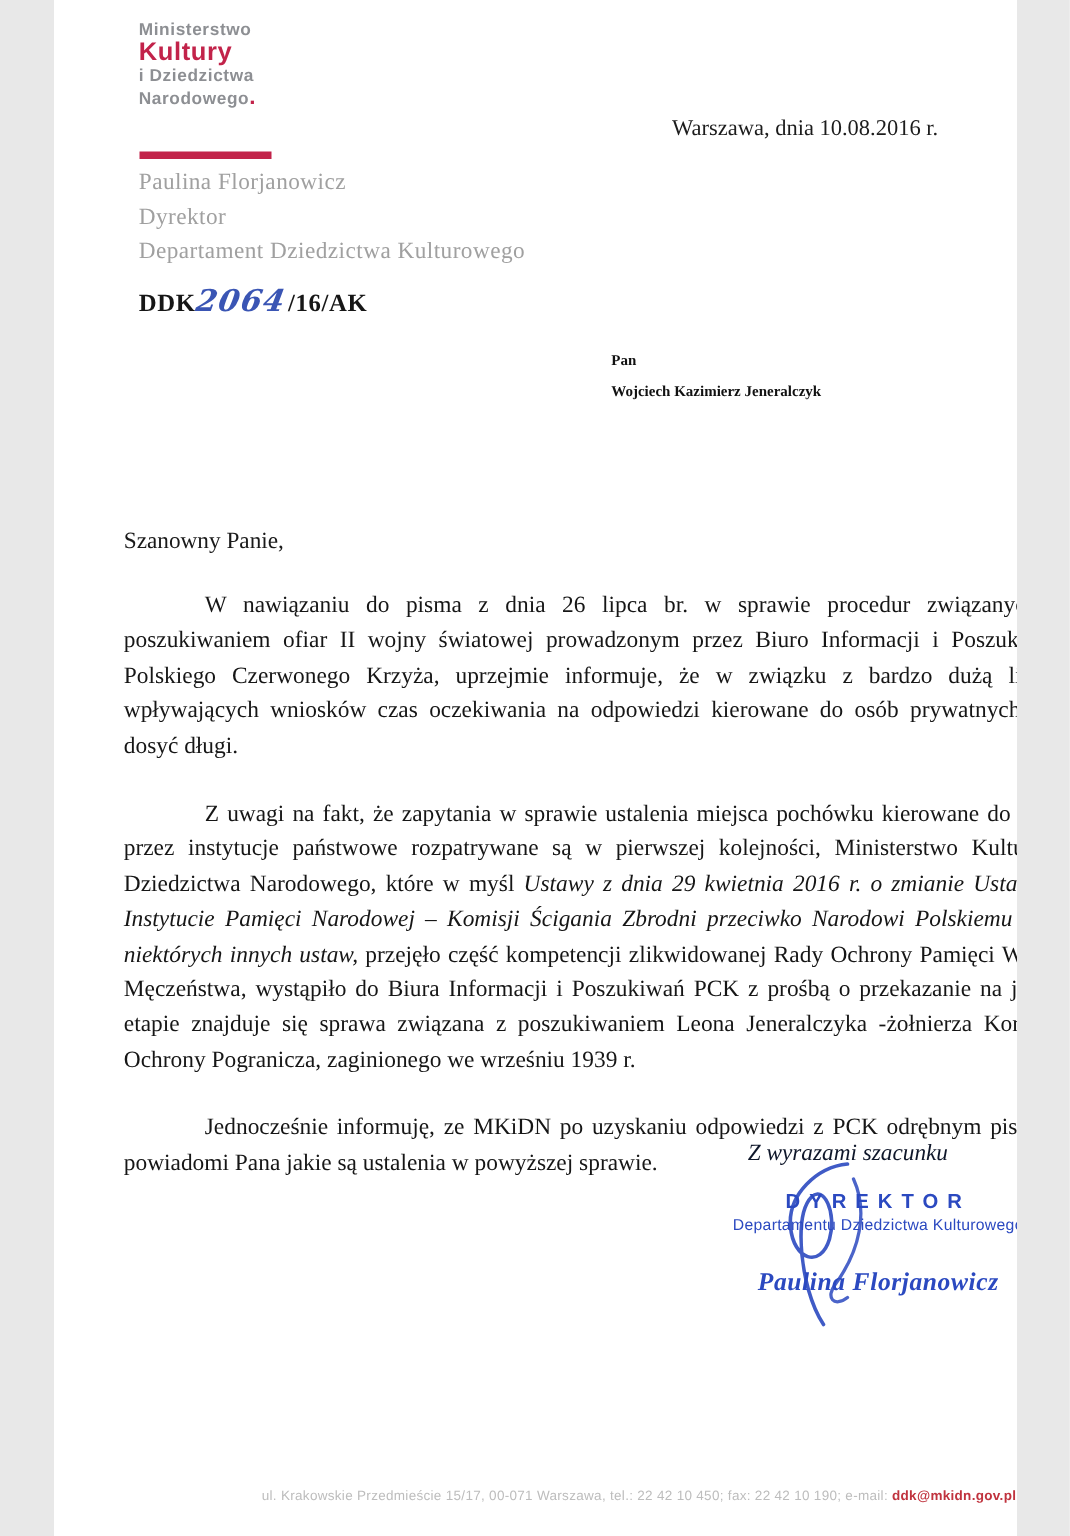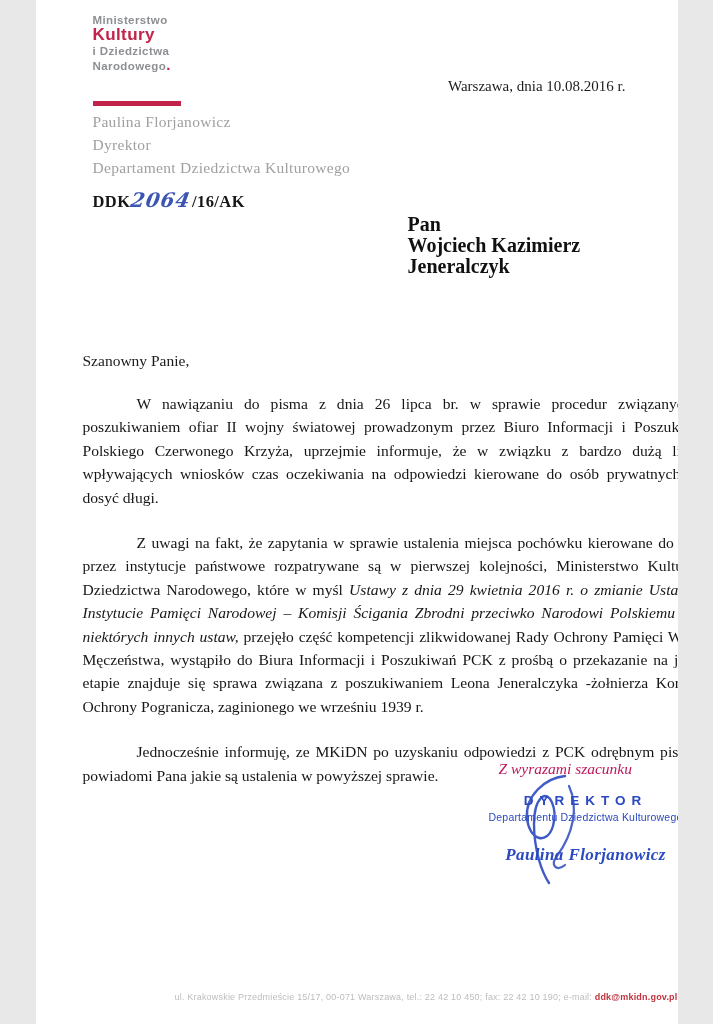--- a/index.html
+++ b/index.html
@@ -26,31 +26,31 @@
   .redbar{position:absolute;left:57px;top:101px;width:88px;height:5px;background:#c2234a;}
   .sender{position:absolute;left:57px;top:110px;font-size:15.5px;color:#a0a0a0;line-height:23px;letter-spacing:.3px;}
   .refline{position:absolute;left:57px;top:188px;font-size:16.5px;color:#161616;font-weight:bold;letter-spacing:.4px;}
   .refline .hand{
     font-family:"DejaVu Serif",serif;font-style:italic;font-weight:bold;
     color:#3a55b4;font-size:20px;display:inline-block;transform:skew(-10deg);
     letter-spacing:1px;margin:0 1px;
   }
 
   
-  .recipient{position:absolute;left:372px;top:214px;font-size:20px;font-weight:bold;line-height:21px;color:#111;}
+  .recipient{position:absolute;left:372px;top:230px;font-size:10px;font-weight:bold;line-height:21px;color:#111;}
   .recipient a{color:#1f5fbf;font-weight:normal;text-decoration:underline;}
 
   
   .bodytext{position:absolute;left:47px;top:352px;width:627px;}
   .greeting{font-size:15.5px;margin:0 0 4px 0;}
   .para{font-size:15.6px;line-height:23.4px;text-align:justify;text-indent:54px;margin:22px 0 0 0;color:#161616;}
   .para .italic{font-style:italic;}
 
   
-  .closing{position:absolute;left:463px;top:760px;font-style:italic;font-size:15.5px;color:#be185d;text-align:right;}
+  .closing{position:absolute;left:463px;top:760px;font-style:italic;font-size:15.5px;color:#0f172a;text-align:right;}
   .sigblock{position:absolute;left:425px;top:793px;width:250px;text-align:center;}
   .stamp-title{color:#2b49c0;font-family:"Liberation Sans",sans-serif;font-weight:bold;font-size:13.5px;letter-spacing:6px;}
   .stamp-dept{color:#2b49c0;font-family:"Liberation Sans",sans-serif;font-size:10.5px;margin-top:3px;letter-spacing:.2px;}
   .signer{color:#2b49c0;font-weight:bold;font-style:italic;font-size:17px;margin-top:22px;letter-spacing:.4px;}
   .scribble{position:absolute;left:467px;top:768px;pointer-events:none;}
 
   
   .footer{
     position:absolute;left:0;top:992px;width:100%;
     text-align:right;font-family:"Liberation Sans",sans-serif;

